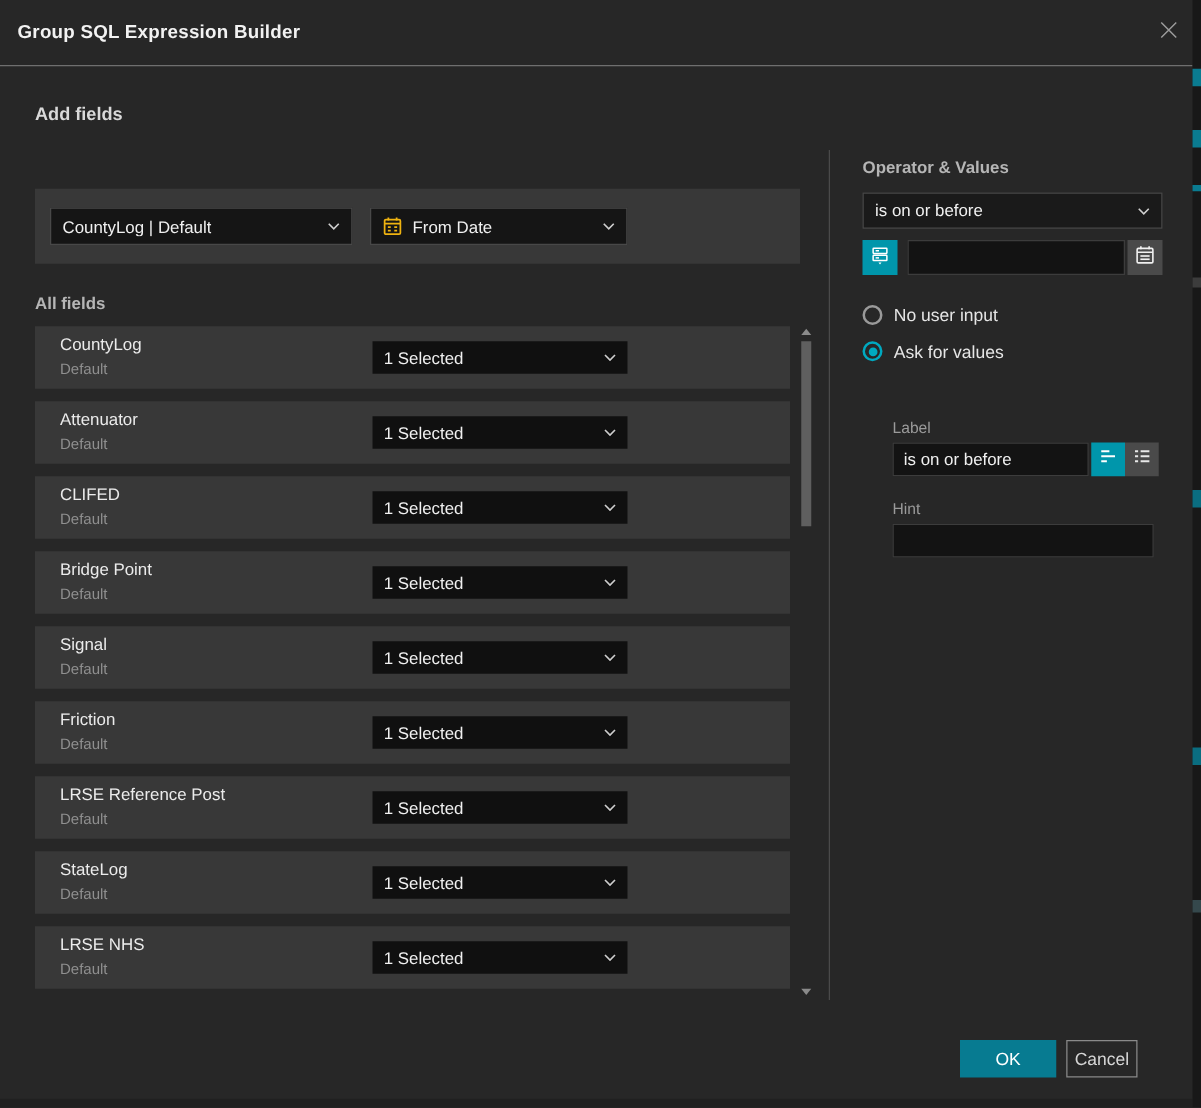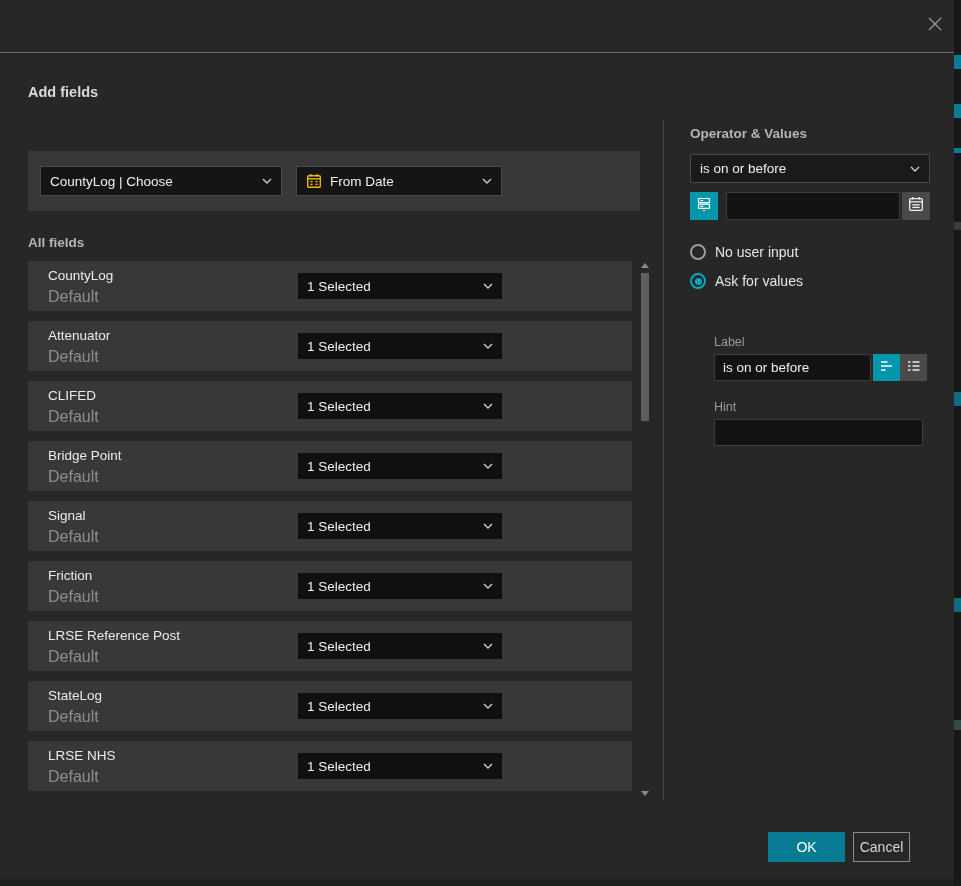--- a/index.html
+++ b/index.html
@@ -33,21 +33,21 @@
   
   .main-row { position:absolute; left:28px; top:151px; width:612px; height:60px; background:#383838; }
   .main-sel-1 { position:absolute; left:12px; top:15px; width:242px; height:30px; }
   .main-sel-2 { position:absolute; left:268px; top:15px; width:206px; height:30px; }
   .cal-y { color:#efb310; display:flex; margin-right:8px; }
 
   
   .list { position:absolute; left:28px; top:261px; width:604px; }
   .frow { position:relative; width:604px; height:50px; background:#383838; margin-bottom:10px; }
   .frow .fname { position:absolute; left:20px; top:7px; font-size:13.5px; color:#ebebeb; }
-  .frow .fsub { position:absolute; left:20px; top:27px; font-size:16px; color:#8f8f8f; }
+  .frow .fsub { position:absolute; left:20px; top:27px; font-size:12px; color:#8f8f8f; }
   .frow .fsel { position:absolute; left:270px; top:12px; width:204px; height:26px; }
 
   
   .sbar { position:absolute; left:639px; top:261px; width:12px; height:537px; }
   .sbar .arr-up { position:absolute; left:2px; top:2px; width:0; height:0; border-left:4px solid transparent; border-right:4px solid transparent; border-bottom:5px solid #8a8a8a; cursor:pointer; }
   .sbar .arr-dn { position:absolute; left:2px; bottom:2px; width:0; height:0; border-left:4px solid transparent; border-right:4px solid transparent; border-top:5px solid #8a8a8a; cursor:pointer; }
   .sbar .thumb { position:absolute; left:2px; top:12px; width:8px; height:148px; background:#5f5f5f; cursor:pointer; }
 
   .vdiv { position:absolute; left:663px; top:120px; width:1px; height:680px; background:#4a4a4a; }
 
@@ -75,36 +75,37 @@
   
   .ok-btn { position:absolute; left:768px; top:832px; width:77px; height:30px; background:#077b91; border:none; color:#fff; font-size:14px; font-family:"Liberation Sans", sans-serif; cursor:pointer; }
   .cancel-btn { position:absolute; left:853px; top:832px; width:57px; height:30px; background:transparent; border:1px solid #8a8a8a; color:#d6d6d6; font-size:14px; font-family:"Liberation Sans", sans-serif; cursor:pointer; }
 </style>
 </head>
 <body>
 
 <div class="screen">
 
   <div class="hdr">
+    <div class="hdr-title">Group SQL Expression Builder</div>
     <div class="close-btn">
       <span>
         <svg width="16" height="16" viewBox="0 0 16 16">
             <path d="M2 2 L14 14 M14 2 L2 14" stroke="#9a9a9a" stroke-width="1.2" fill="none"></path>
           </svg>
       </span>
     </div>
   </div>
   <div class="hdr-divider"></div>
 
   <div class="h-section" style="left:28px; top:84px;">Add fields</div>
 
   <div class="h-group" style="left:28px; top:126px;margin-top:46px;">Main field</div>
   <div class="main-row">
     <div class="sel main-sel-1">
-      <span class="sel-text">CountyLog | Choose</span>
+      <span class="sel-text">CountyLog | Default</span>
       <span class="chev">
         <svg width="10" height="6" viewBox="0 0 10 6">
             <path d="M1 1l4 4 4-4" stroke="#cfcfcf" stroke-width="1.3" fill="none"></path>
           </svg>
       </span>
     </div>
     <div class="sel main-sel-2">
       <span class="cal-y">
         <svg width="16" height="16" viewBox="0 0 16 16" fill="none" stroke="currentColor" stroke-width="1.4">
           <rect x="1.7" y="2.7" width="12.6" height="11.6" rx="1"></rect>

